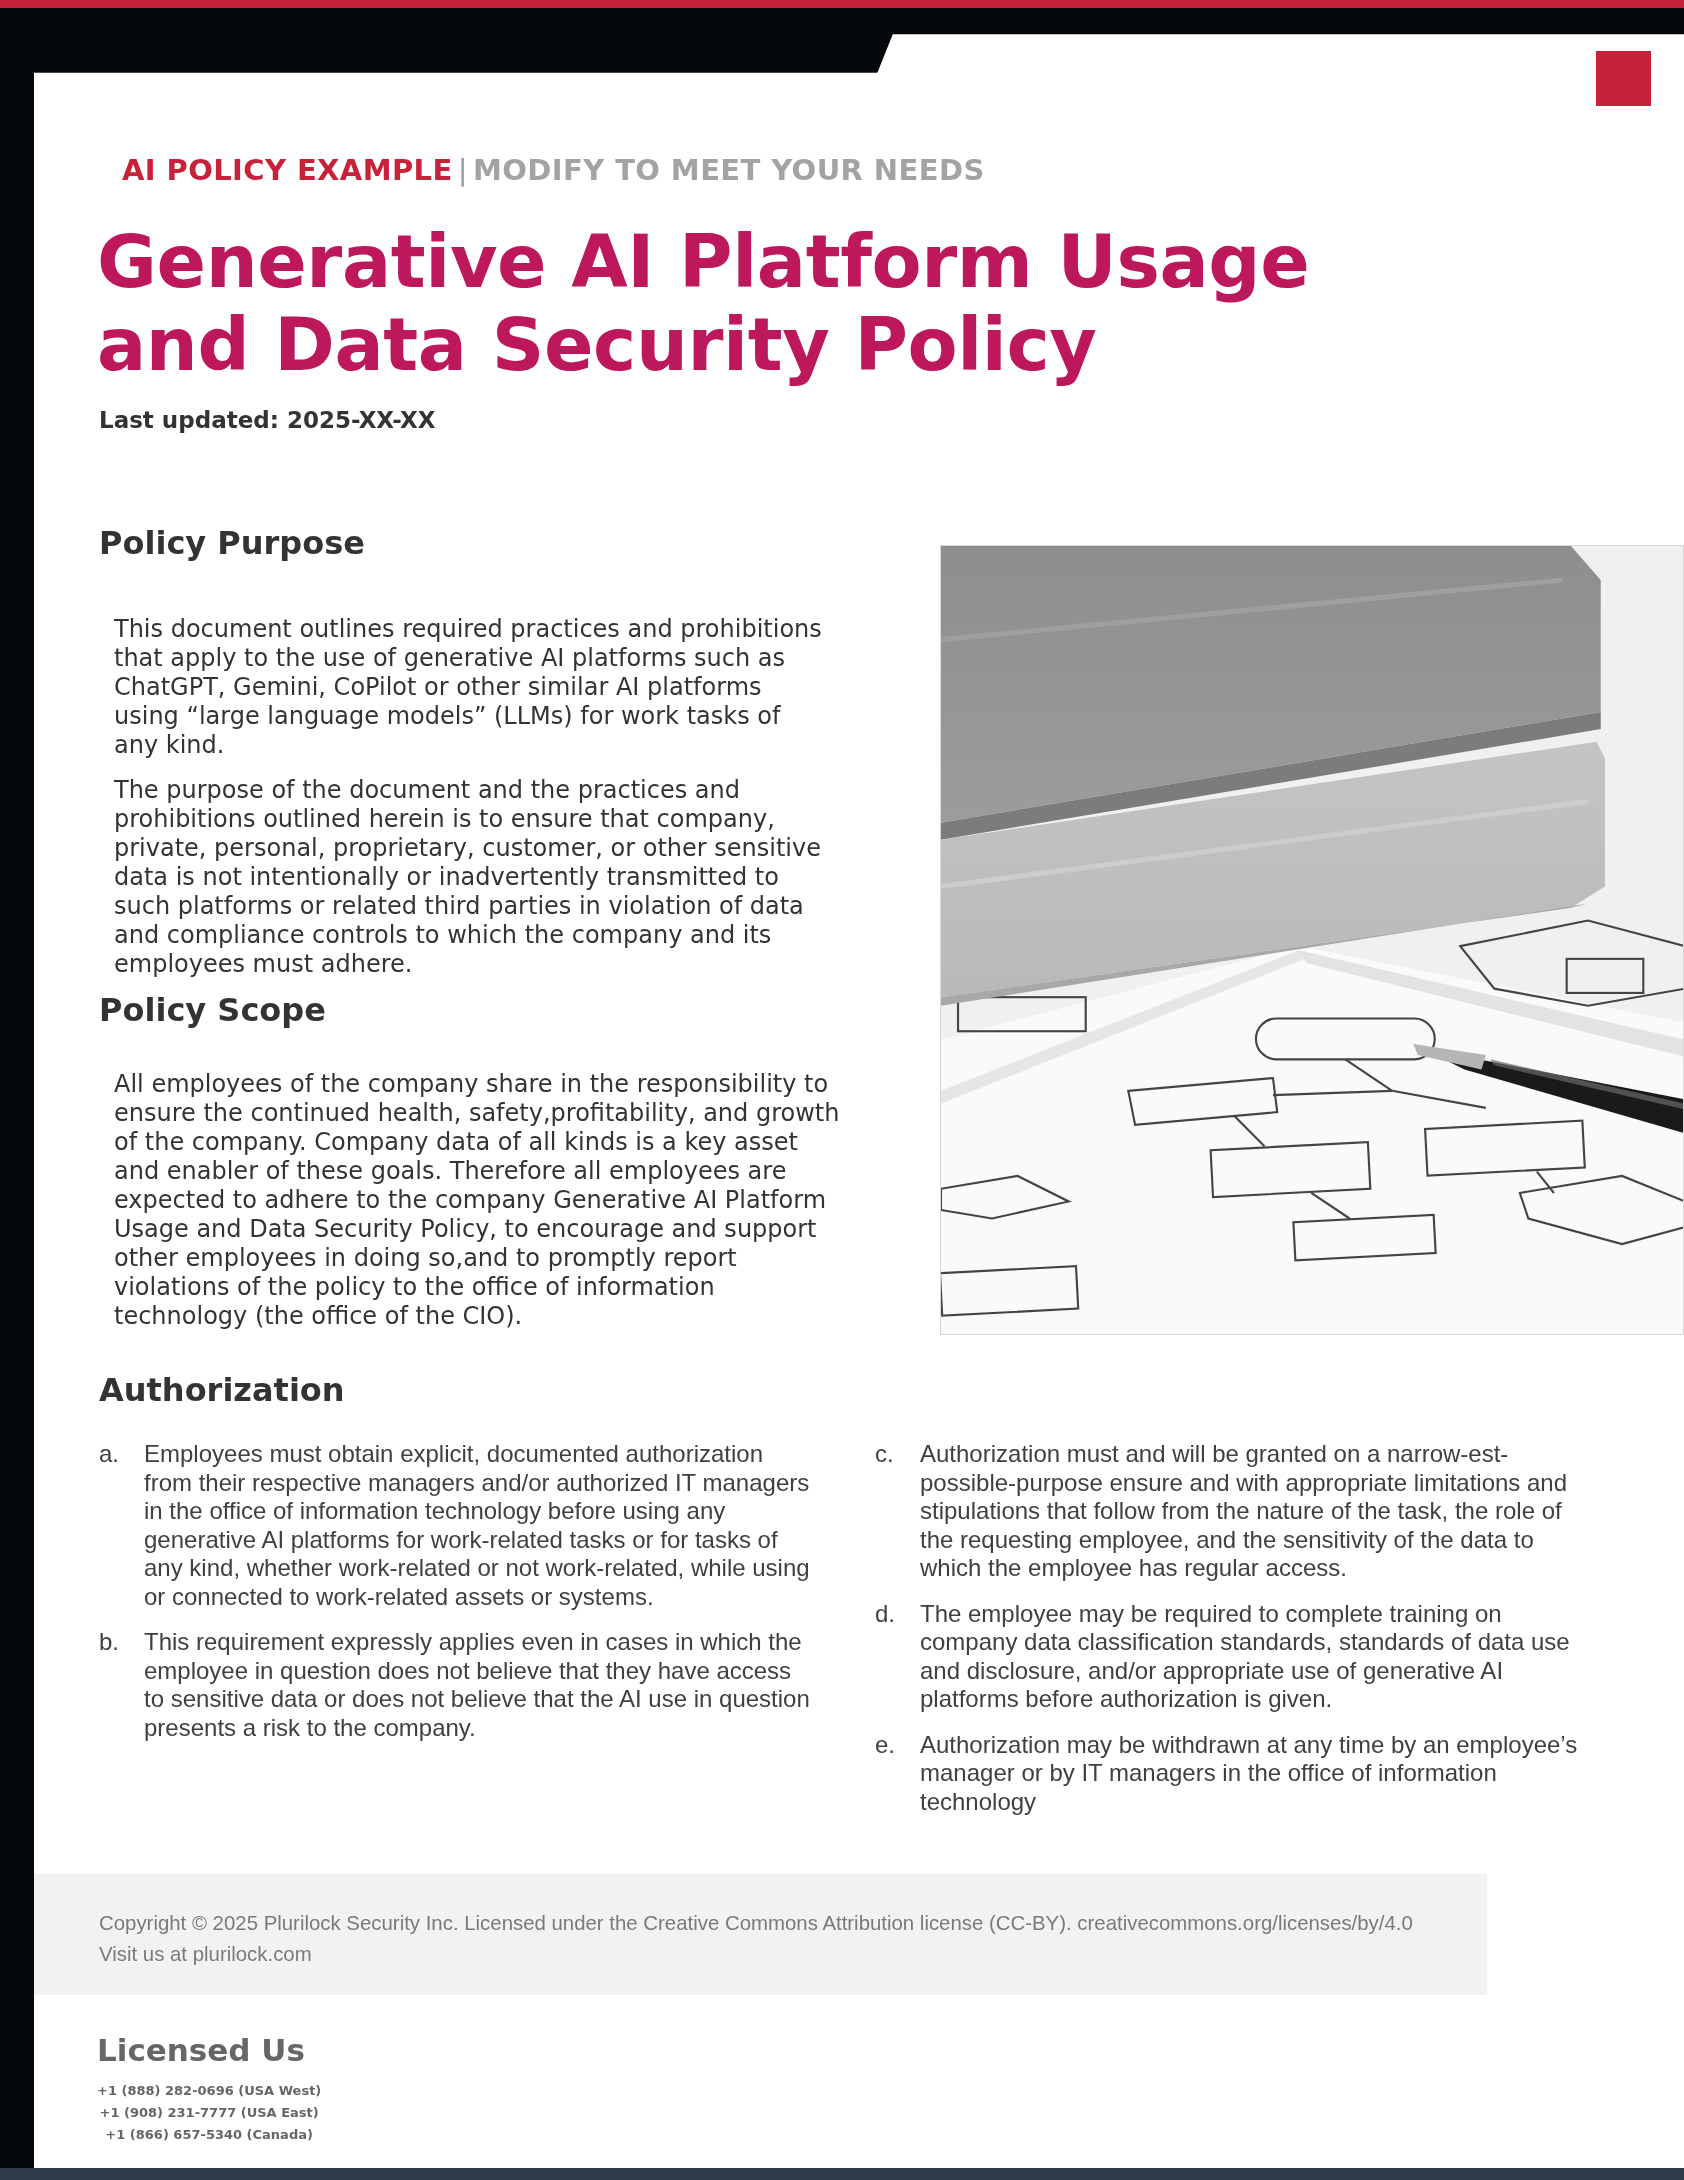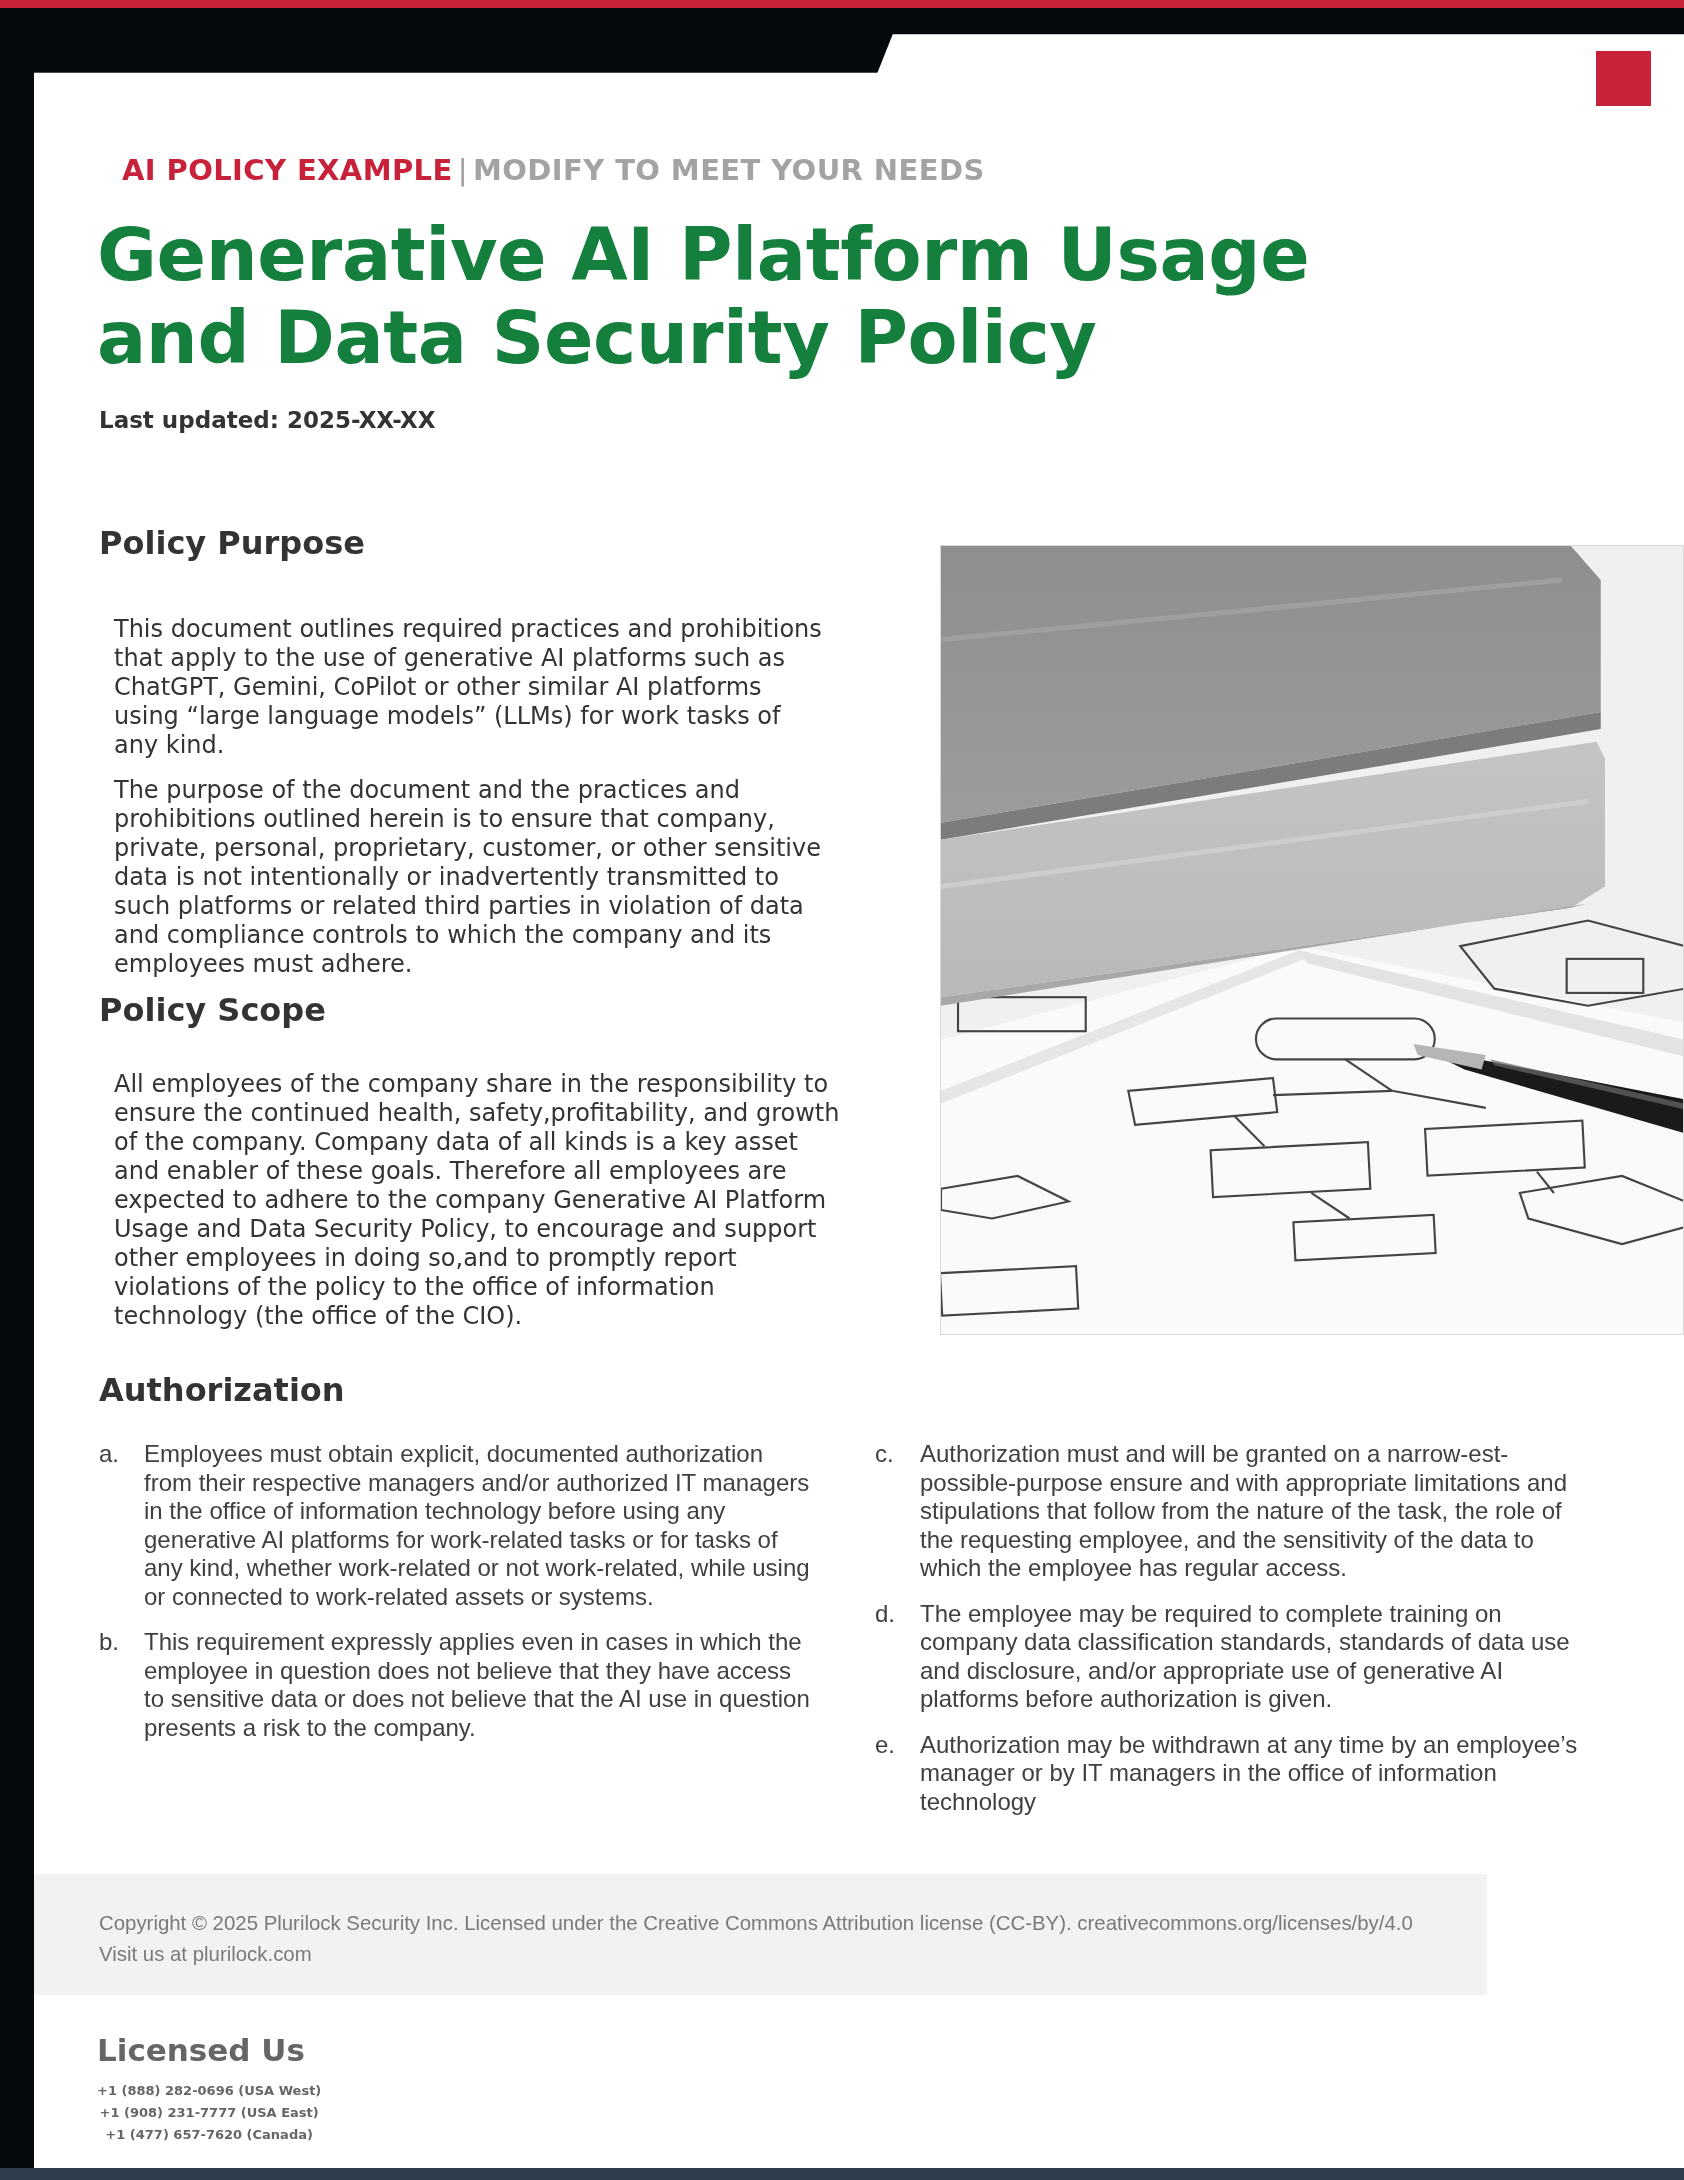--- a/index.html
+++ b/index.html
@@ -13,21 +13,21 @@
   .top-white-slant { position: absolute; left: 0; top: 0; width: 1685px; height: 77px; }
   .left-bar { position: absolute; left: 0; top: 7.7px; width: 34px; height: 2173px; background: #05080c; }
   .red-square { position: absolute; left: 1596px; top: 51px; width: 55px; height: 55px; background: #c8213a; }
   .bottom-bar { position: absolute; left: 0; top: 2168px; width: 1685px; height: 12.8px; background: #2f3c4e; }
 
   .eyebrow { position: absolute; left: 122px; top: 153px; font-size: 29px; font-weight: bold; letter-spacing: 0.4px; }
   .eyebrow .red { color: #c8213a; }
   .eyebrow .sep { color: #9a9a9a; font-weight: normal; margin: 0 5.1px; }
   .eyebrow .grey { color: #a3a3a3; }
 
-  .title { position: absolute; left: 97px; top: 213px; width: 1363px; font-size: 73px; line-height: 83px; font-weight: bold; color: #15803d; margin: 0; letter-spacing: -0.4px; }
+  .title { position: absolute; left: 97px; top: 220px; width: 1363px; font-size: 73px; line-height: 83px; font-weight: bold; color: #be185d; margin: 0; letter-spacing: -0.4px; }
   .updated { position: absolute; left: 99px; top: 407px; font-size: 23px; font-weight: bold; color: #333333; }
 
   .section-h { position: absolute; left: 99px; font-size: 32px; font-weight: bold; color: #333333; margin: 0; }
   .para { position: absolute; left: 99px; width: 716px; font-size: 24px; line-height: 29px; color: #333333; margin: 15px; }
 
   .photo { position: absolute; left: 940px; top: 545px; width: 744px; height: 790px; background: #f2f2f2; border: 1.7px solid #d9d9d9; box-sizing: border-box; overflow: hidden; }
 
   .list { position: absolute; margin: 0; padding: 0; list-style: none; font-family: "Liberation Sans", sans-serif; font-size: 24px; line-height: 28.5px; color: #404040; }
   .list li { position: relative; padding-left: 45px; margin-bottom: 17px; }
   .list .marker { position: absolute; left: 0; top: 0; }
@@ -150,17 +150,17 @@
 <div class="footer-band"></div>
 <div class="copyright">
   <div>Copyright © 2025 Plurilock Security Inc. Licensed under the Creative Commons Attribution license (CC-BY). creativecommons.org/licenses/by/4.0</div>
   <div>Visit us at plurilock.com</div>
 </div>
 
 <div class="contact-h">Licensed Us</div>
 <div class="phones">
   <div>+1 (888) 282-0696 (USA West)</div>
   <div>+1 (908) 231-7777 (USA East)</div>
-  <div>+1 (477) 657-7620 (Canada)</div>
+  <div>+1 (866) 657-5340 (Canada)</div>
 </div>
 
 <div class="bottom-bar"></div>
 
 
 </body></html>

